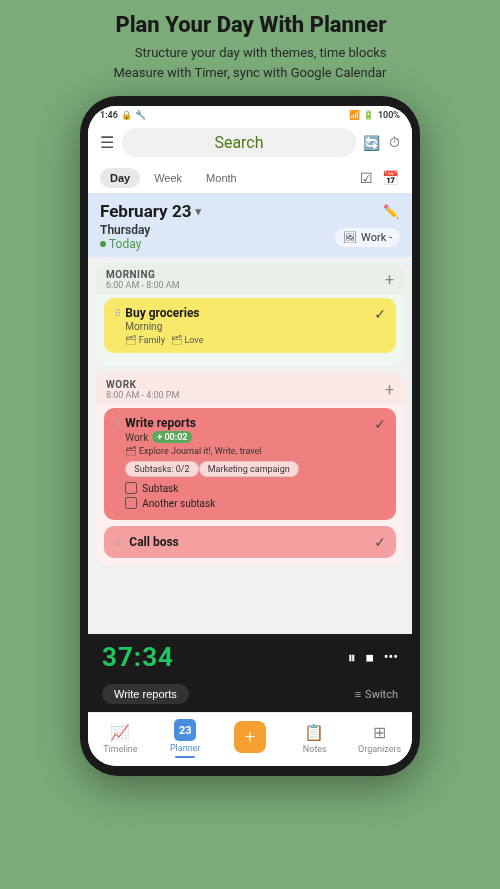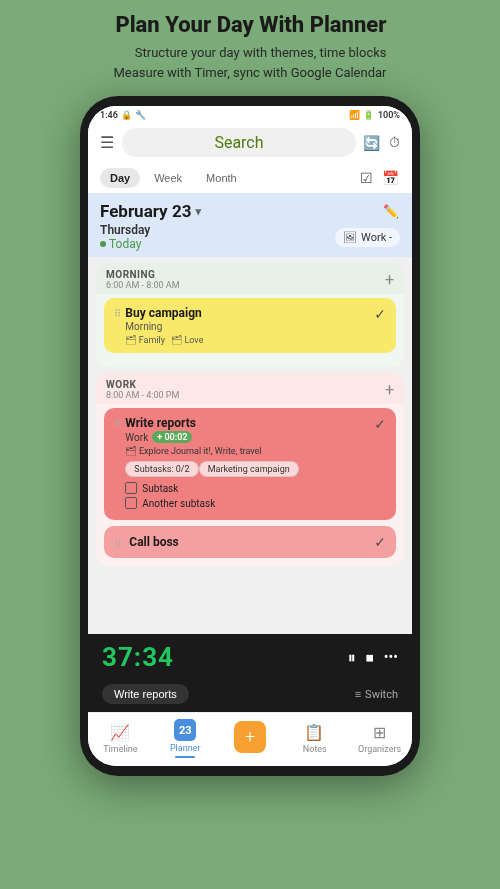--- a/index.html
+++ b/index.html
@@ -390,21 +390,21 @@
             <div class="section-title">MORNING</div>
             <div class="section-time">6:00 AM - 8:00 AM</div>
           </div>
           <span class="section-add">+</span>
         </div>
         <div class="section-body morning">
           <div class="task-card yellow">
             <div class="task-card-row">
               <span class="task-drag">⠿</span>
               <div class="task-content">
-                <div class="task-title">Buy campaign</div>
+                <div class="task-title">Buy groceries</div>
                 <div class="task-subtitle">Morning</div>
                 <div class="task-tags">
                   <span class="tag">🗂 <span>Family</span></span>
                   <span class="tag">🗂 <span>Love</span></span>
                 </div>
               </div>
               <span class="check-icon">✓</span>
             </div>
           </div>
         </div>

